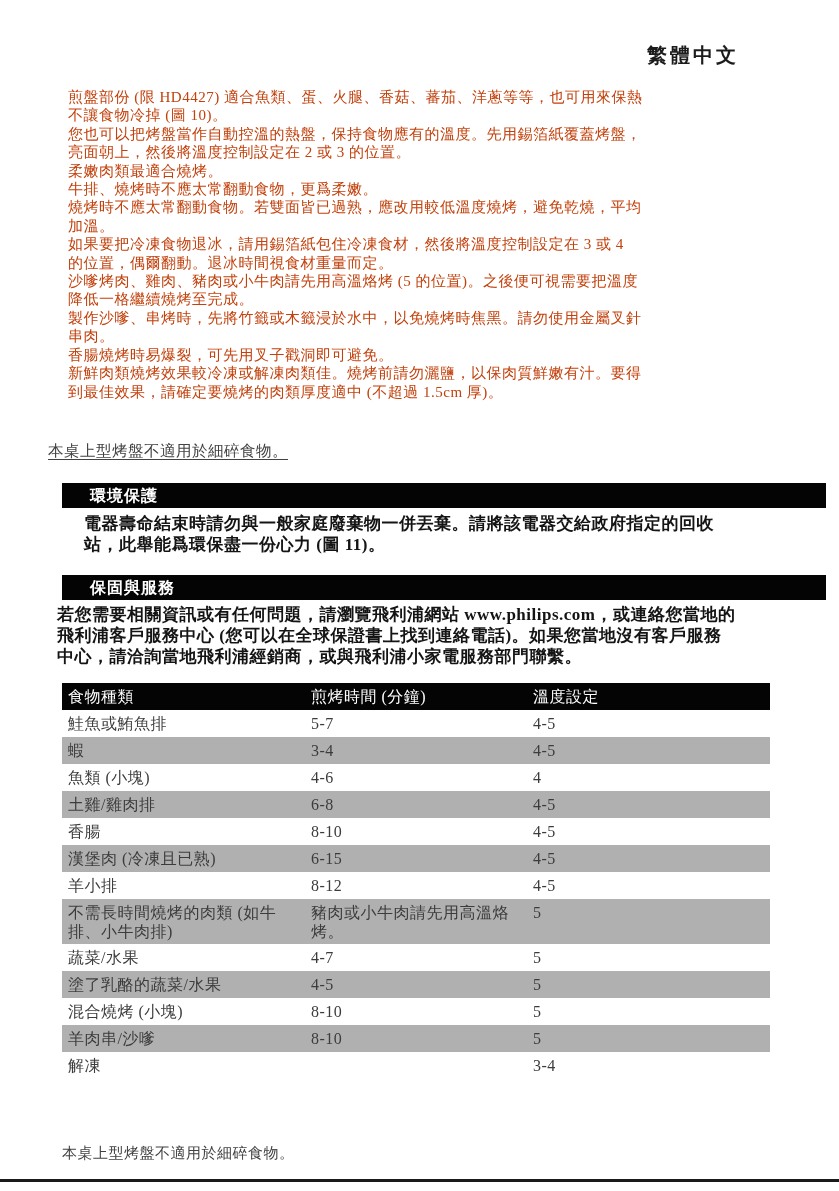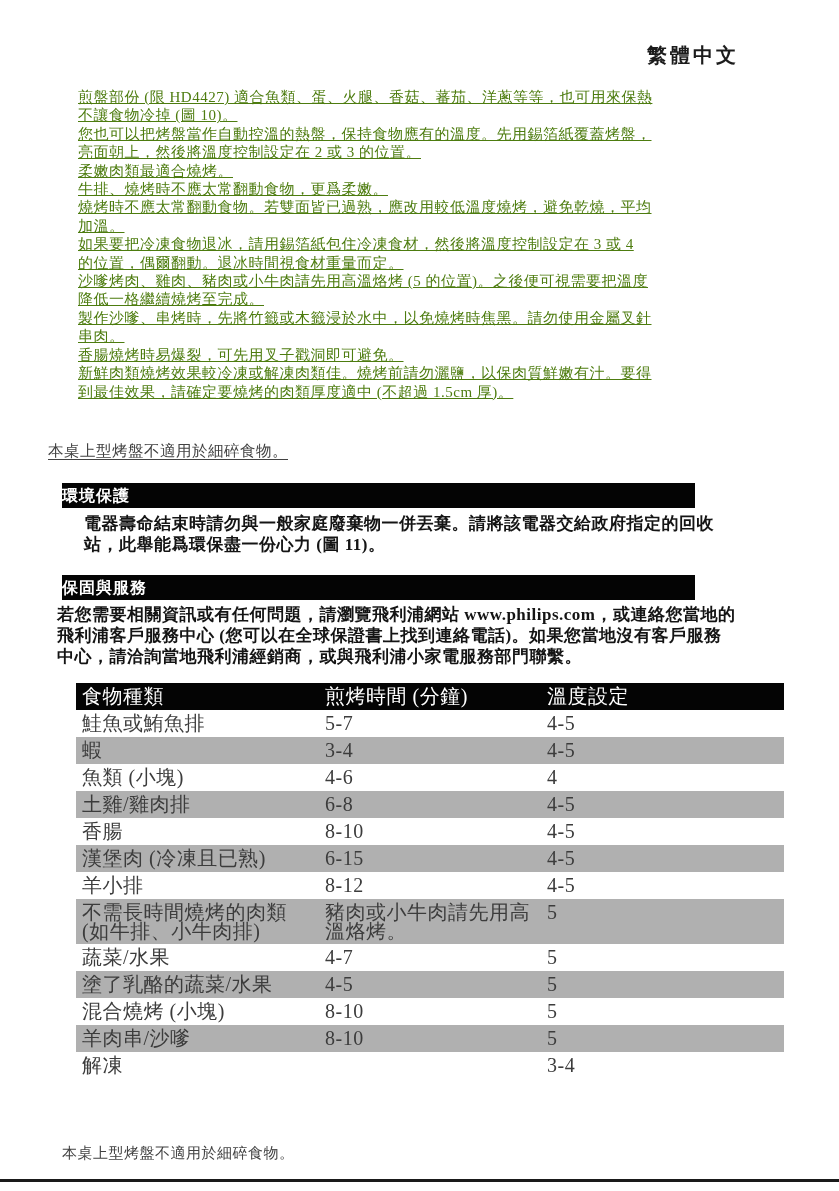--- a/index.html
+++ b/index.html
@@ -21,53 +21,53 @@
     font-size: 20px;
     font-weight: bold;
     letter-spacing: 3px;
     color: #1c1c1c;
   }
 
   
   .tips {
     position: absolute;
     top: 88px;
-    left: 78px;
+    left: 68px;
     width: 706px;
     font-size: 15px;
     line-height: 18.4px;
     letter-spacing: 0.5px;
-    color: #4d7c0f;
-    text-decoration: underline;
+    color: #c2410c;
   }
   .tips p.tip { margin: 0; white-space: pre-line; }
 
   
   .underlined-note {
     position: absolute;
     top: 441px;
     left: 48px;
     font-size: 15.5px;
     letter-spacing: 0.5px;
     color: #424242;
     text-decoration: underline;
     text-underline-offset: 3px;
   }
 
   
   .section-bar {
     position: absolute;
     left: 62px;
-    width: 633px;
+    width: 764px;
     height: 25px;
     background: #040404;
     color: #ffffff;
     font-size: 16px;
     font-weight: bold;
     line-height: 25px;
+    padding-left: 28px;
     box-sizing: border-box;
     letter-spacing: 1px;
   }
   .bar-environment { top: 483px; }
   .bar-warranty    { top: 575px; }
 
   .bold-para {
     position: absolute;
     font-weight: bold;
     font-size: 17px;
@@ -77,25 +77,25 @@
     white-space: pre-line;
     margin: 0;
   }
   .environment-body { top: 513px; left: 84px; width: 700px; }
   .warranty-body    { top: 604px; left: 57px; width: 740px; }
 
   
   .cooking-table {
     position: absolute;
     top: 683px;
-    left: 76px;
+    left: 62px;
     width: 708px;
     border-collapse: collapse;
     table-layout: fixed;
-    font-size: 20px;
+    font-size: 16px;
     letter-spacing: 0.5px;
     color: #3c3c3c;
   }
   .cooking-table th, .cooking-table td {
     vertical-align: top;
     text-align: left;
     font-weight: normal;
     padding: 4px 8px 3px 6px;
     line-height: 19px;
     height: 20px; 

